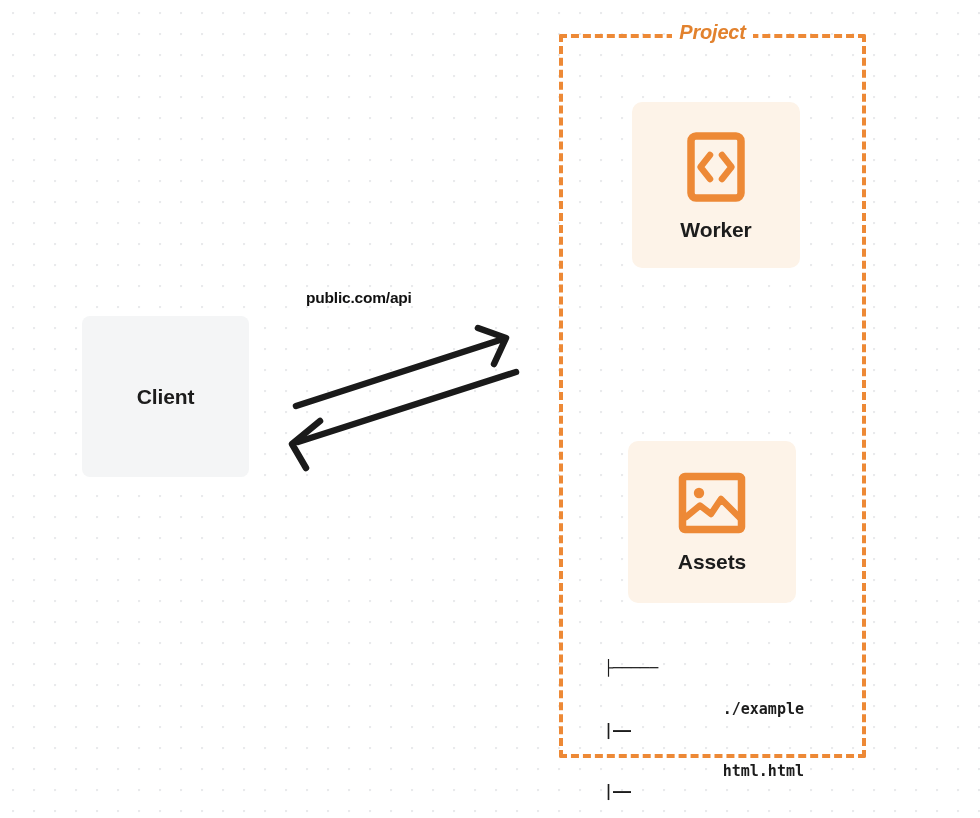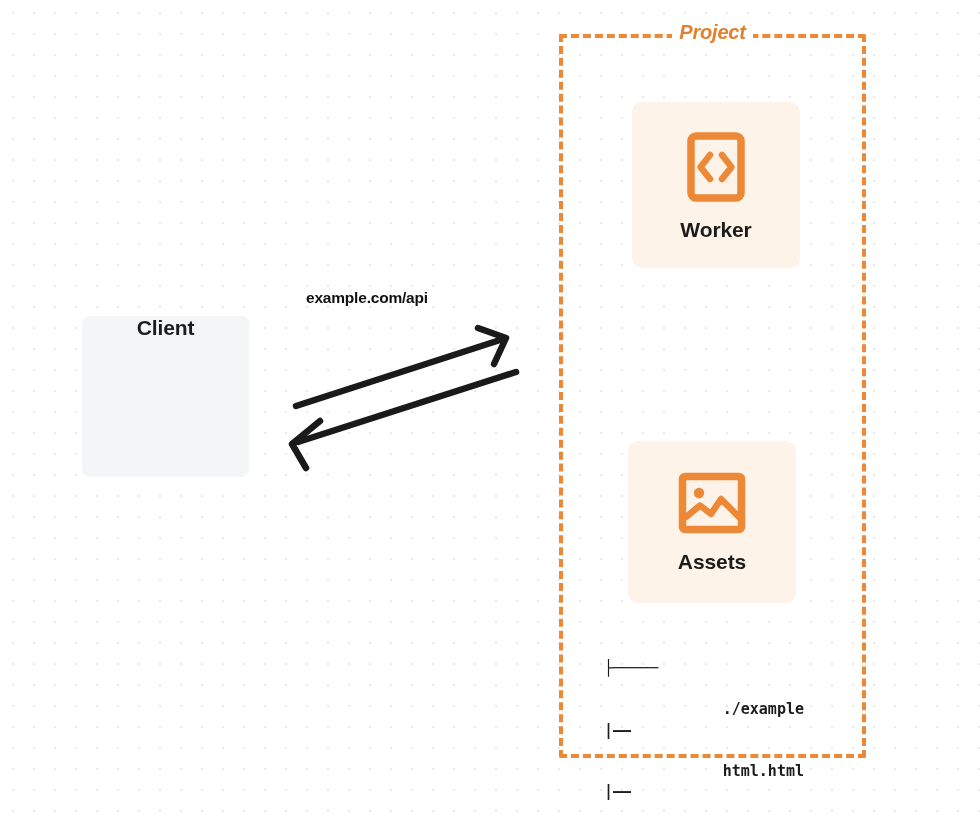--- a/index.html
+++ b/index.html
@@ -28,21 +28,21 @@
   
   #client-node {
     position: absolute;
     left: 82px;
     top: 316px;
     width: 167px;
     height: 161px;
     background: #f4f5f6;
     border-radius: 8px;
     display: flex;
-    align-items: flex-start;
+    align-items: center;
     justify-content: center;
   }
   #client-node .node-label {
     font-size: 21px;
     font-weight: bold;
     color: #1c1c1c;
     letter-spacing: -0.1px;
   }
 
   
@@ -174,21 +174,21 @@
     <g>
       <line x1="26" y1="126" x2="230" y2="60" stroke="#1a1a1a" stroke-width="6.5" stroke-linecap="round"></line>
       <polyline points="208,48 236,58 224,84" fill="none" stroke="#1a1a1a" stroke-width="6.5" stroke-linecap="round" stroke-linejoin="round"></polyline>
     </g>
 
     <g>
       <line x1="246" y1="92" x2="28" y2="162" stroke="#1a1a1a" stroke-width="6.5" stroke-linecap="round"></line>
       <polyline points="50,141 22,164 36,188" fill="none" stroke="#1a1a1a" stroke-width="6.5" stroke-linecap="round" stroke-linejoin="round"></polyline>
     </g>
   </svg>
-  <div id="connector-label">example.com/api</div>
+  <div id="connector-label">public.com/api</div>
 
   <div id="project-container"></div>
   <div id="project-title">
     <span>Project</span>
   </div>
 
   <div id="worker-card" class="service-card">
     <span class="card-icon">
       <svg width="58" height="70" viewBox="0 0 58 70" xmlns="http://www.w3.org/2000/svg">
         <rect x="4" y="4" width="50" height="62" rx="5" ry="5" fill="none" stroke="#ed8936" stroke-width="7.5"></rect>

